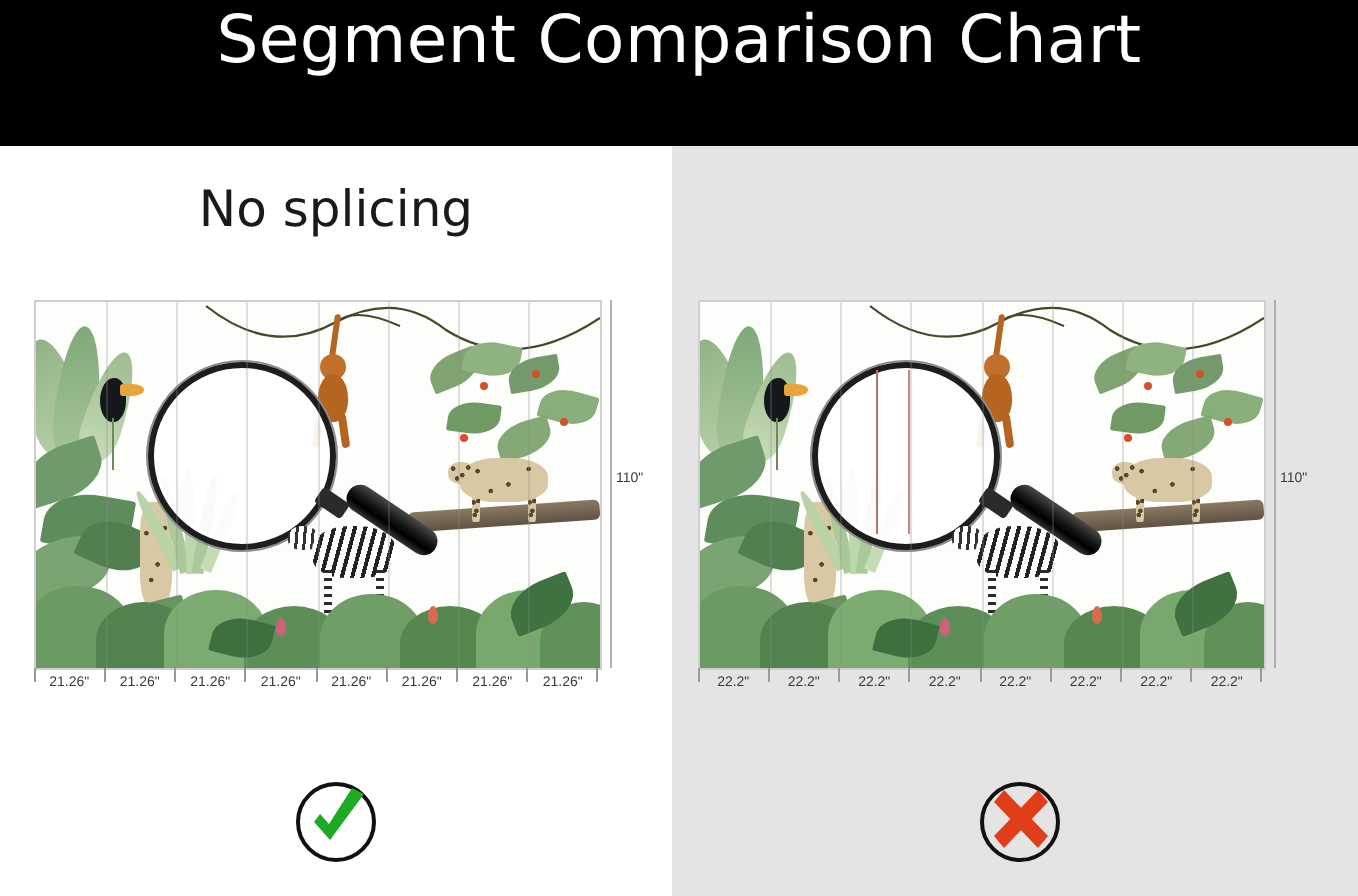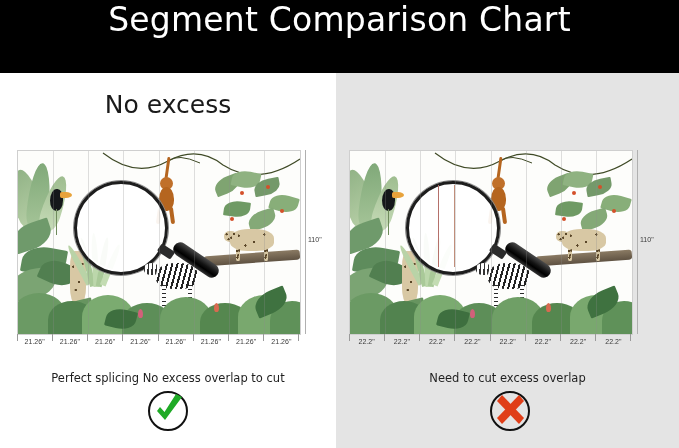--- a/index.html
+++ b/index.html
@@ -151,21 +151,21 @@
 
   <div class="title-band">
     <div class="title">Segment Comparison Chart</div>
   </div>
 
   <div class="panels">
 
     <div class="panel panel-left">
 
       <div class="panel-head">
-        <div class="panel-title">No excess</div>
+        <div class="panel-title">No splicing</div>
       </div>
 
       <div class="mural-wrap left">
         <div class="mural">
           <div class="sky"></div>
 
           <svg class="vine" viewBox="0 0 282 40" preserveAspectRatio="none">
             <path d="M85 2 Q118 28 150 10 Q180 -6 205 14 Q240 36 282 8" stroke="#3f4a26" stroke-width="1.1" fill="none"></path>
             <path d="M150 10 Q160 2 182 12" stroke="#3f4a26" stroke-width="1" fill="none"></path>
           </svg>
@@ -266,21 +266,20 @@
           <div class="seg">21.26"</div>
           <div class="seg">21.26"</div>
           <div class="seg">21.26"</div>
           <div class="seg">21.26"</div>
         </div>
 
         <div class="height-rule" style="left:288px;top:0;height:184px;background:#b0b0b0;"></div>
         <div class="height-label" style="left:291px;top:86px;">110"</div>
       </div>
 
-      <div class="caption" style="top:298px;">Perfect splicing No excess overlap to cut</div>
 
       <div class="verdict" style="left:146px;top:316px;">
         <svg viewBox="0 0 44 44" aria-hidden="true">
           <circle cx="22" cy="22" r="19" fill="none" stroke="#111111" stroke-width="2"></circle>
           <path d="M11 22 L19 31 L36 8 L30 5 L18.5 23 L14 18 Z" fill="#1faa26"></path>
         </svg>
       </div>
     </div>
 
     <div class="panel panel-right">
@@ -394,21 +393,20 @@
           <div class="seg">22.2"</div>
           <div class="seg">22.2"</div>
           <div class="seg">22.2"</div>
           <div class="seg">22.2"</div>
         </div>
 
         <div class="height-rule" style="left:288px;top:0;height:184px;background:#b0b0b0;"></div>
         <div class="height-label" style="left:291px;top:86px;">110"</div>
       </div>
 
-      <div class="caption" style="top:298px;">Need to cut excess overlap</div>
 
       <div class="verdict" style="left:152px;top:316px;">
         <svg viewBox="0 0 44 44" aria-hidden="true">
           <circle cx="22" cy="22" r="19" fill="none" stroke="#111111" stroke-width="2"></circle>
           <path d="M9 12 L14 6 L36 29 L31 35 Z" fill="#e03e18"></path>
           <path d="M36 12 L31 6 L9 29 L14 35 Z" fill="#e03e18"></path>
         </svg>
       </div>
     </div>
 

